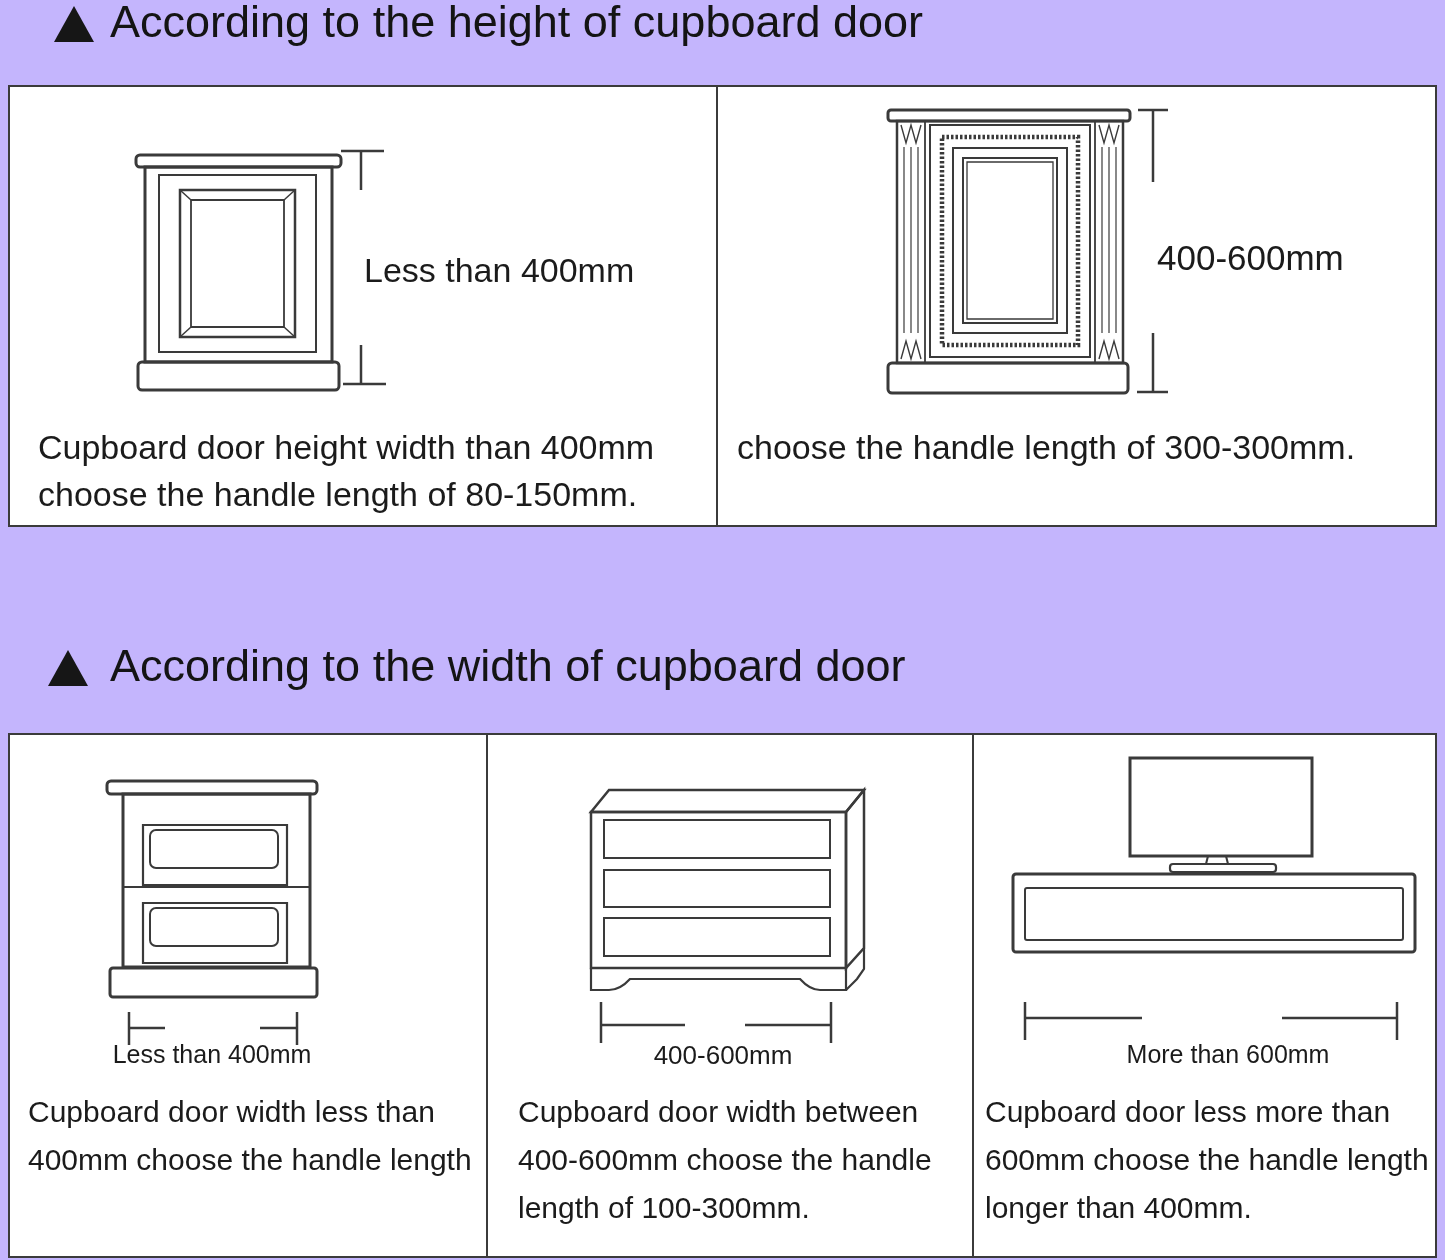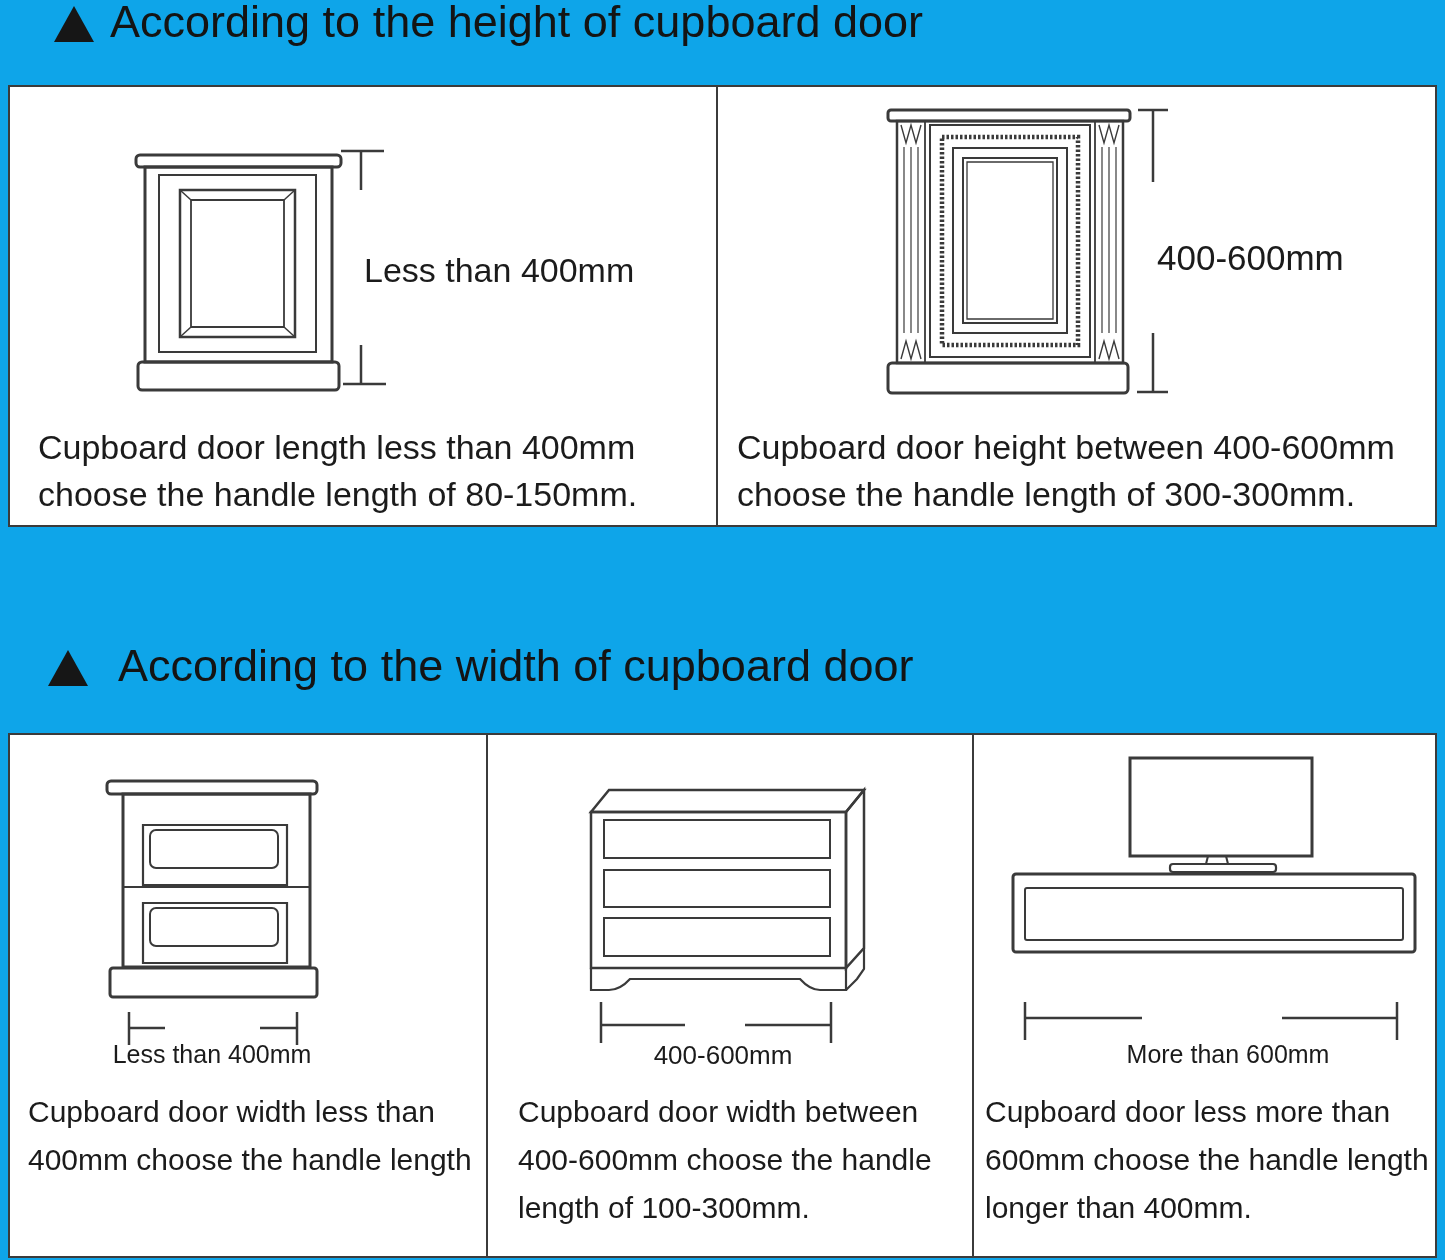--- a/index.html
+++ b/index.html
@@ -1,17 +1,17 @@
 <!DOCTYPE html>
 <html><head>
 <meta charset="utf-8">
 <style>
   html,body{margin:0;padding:0;background:#fff;}
   .canvas{
-    position:relative;width:1445px;height:1260px;background:#0ea5e9;
+    position:relative;width:1445px;height:1260px;background:#c4b5fd;
     font-family:"Liberation Sans","DejaVu Sans",sans-serif;color:#1b1b1b;
     overflow:hidden;
   }
   .abs{position:absolute;}
   .section-title{
     font-size:45px;line-height:50px;color:#141414;white-space:nowrap;
     letter-spacing:0px;
   }
   .tri{
     width:0;height:0;border-left:20px solid transparent;
@@ -53,21 +53,21 @@
     <rect x="18" y="222" width="201" height="28" rx="4" stroke-width="3"></rect>
     <g stroke-width="2.5">
       <line x1="221" y1="11" x2="264" y2="11"></line>
       <line x1="241" y1="11" x2="241" y2="50"></line>
       <line x1="241" y1="205" x2="241" y2="244"></line>
       <line x1="223" y1="244" x2="266" y2="244"></line>
     </g>
   </svg>
   <div class="abs dim-label-lg" style="left:364px;top:251px;">Less than 400mm</div>
   <div class="abs" style="left:38px;top:424px;">
-    <div class="caption-lg">Cupboard door length less than 400mm</div>
+    <div class="caption-lg">Cupboard door height width than 400mm</div>
     <div class="caption-lg">choose the handle length of 80-150mm.</div>
   </div>
 
   <svg class="abs" style="left:870px;top:95px;" width="300" height="300" viewBox="0 0 300 300" fill="none" stroke="#3a3a3a" stroke-width="2">
     <rect x="18" y="15" width="242" height="11" rx="3" stroke-width="3"></rect>
     <rect x="27" y="26" width="226" height="242" stroke-width="2.5"></rect>
 
     <rect x="27" y="26" width="28" height="242" stroke-width="1.8"></rect>
     <line x1="34" y1="52" x2="34" y2="238" stroke-width="1.2"></line>
     <line x1="41" y1="52" x2="41" y2="238" stroke-width="1.2"></line>
@@ -90,26 +90,25 @@
     <rect x="18" y="268" width="240" height="30" rx="4" stroke-width="3"></rect>
     <g stroke-width="2.5">
       <line x1="268" y1="15" x2="298" y2="15"></line>
       <line x1="283" y1="15" x2="283" y2="87"></line>
       <line x1="283" y1="238" x2="283" y2="297"></line>
       <line x1="267" y1="297" x2="298" y2="297"></line>
     </g>
   </svg>
   <div class="abs dim-label-lg2" style="left:1157px;top:238px;">400-600mm</div>
   <div class="abs" style="left:737px;top:424px;">
-    <div class="caption-lg">Cupboard door height between 400-600mm</div>
     <div class="caption-lg">choose the handle length of 300-300mm.</div>
   </div>
 
   <div class="abs tri" style="left:48px;top:650px;"></div>
-  <div class="abs section-title" style="left:110px;top:641px;margin-left:8px;">According to the width of cupboard door</div>
+  <div class="abs section-title" style="left:110px;top:641px;">According to the width of cupboard door</div>
 
   <div class="abs panel-box" style="left:8px;top:733px;width:1429px;height:525px;"></div>
   <div class="abs vdivider" style="left:486px;top:735px;height:521px;"></div>
   <div class="abs vdivider" style="left:972px;top:735px;height:521px;"></div>
 
   <svg class="abs" style="left:95px;top:770px;" width="250" height="290" viewBox="0 0 250 290" fill="none" stroke="#3a3a3a" stroke-width="2.5">
     <rect x="12" y="11" width="210" height="13" rx="4" stroke-width="3"></rect>
     <rect x="28" y="24" width="187" height="173" stroke-width="3"></rect>
     <rect x="48" y="55" width="144" height="60" stroke-width="2.2"></rect>
     <rect x="55" y="60" width="128" height="38" rx="6" stroke-width="2"></rect>

